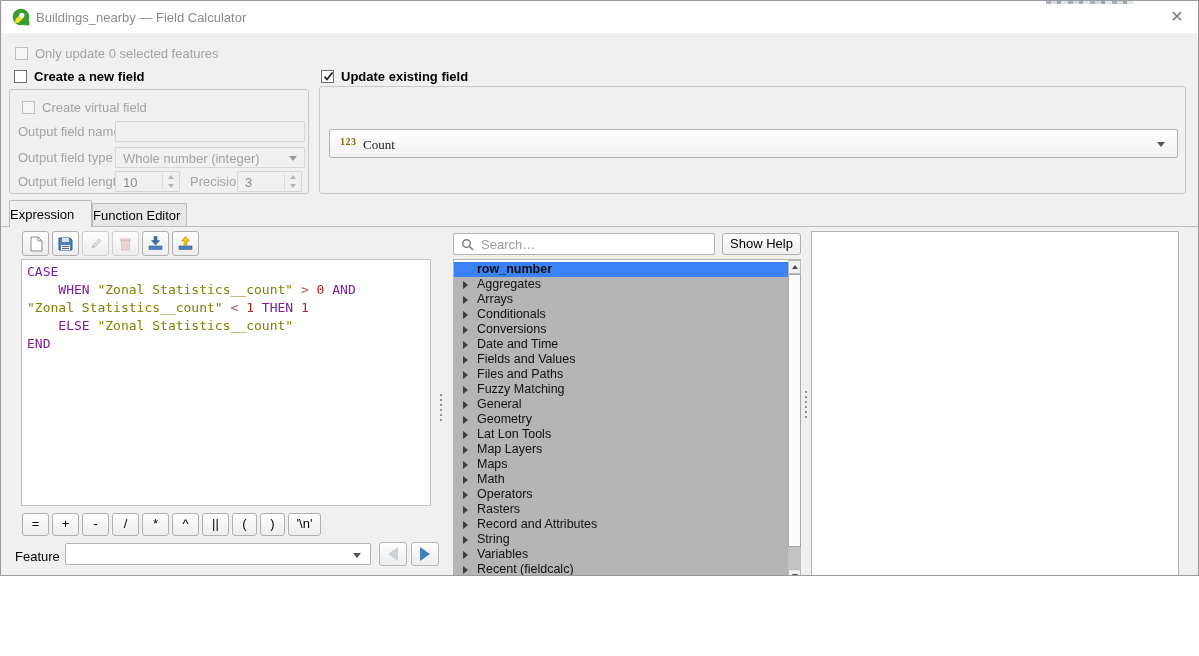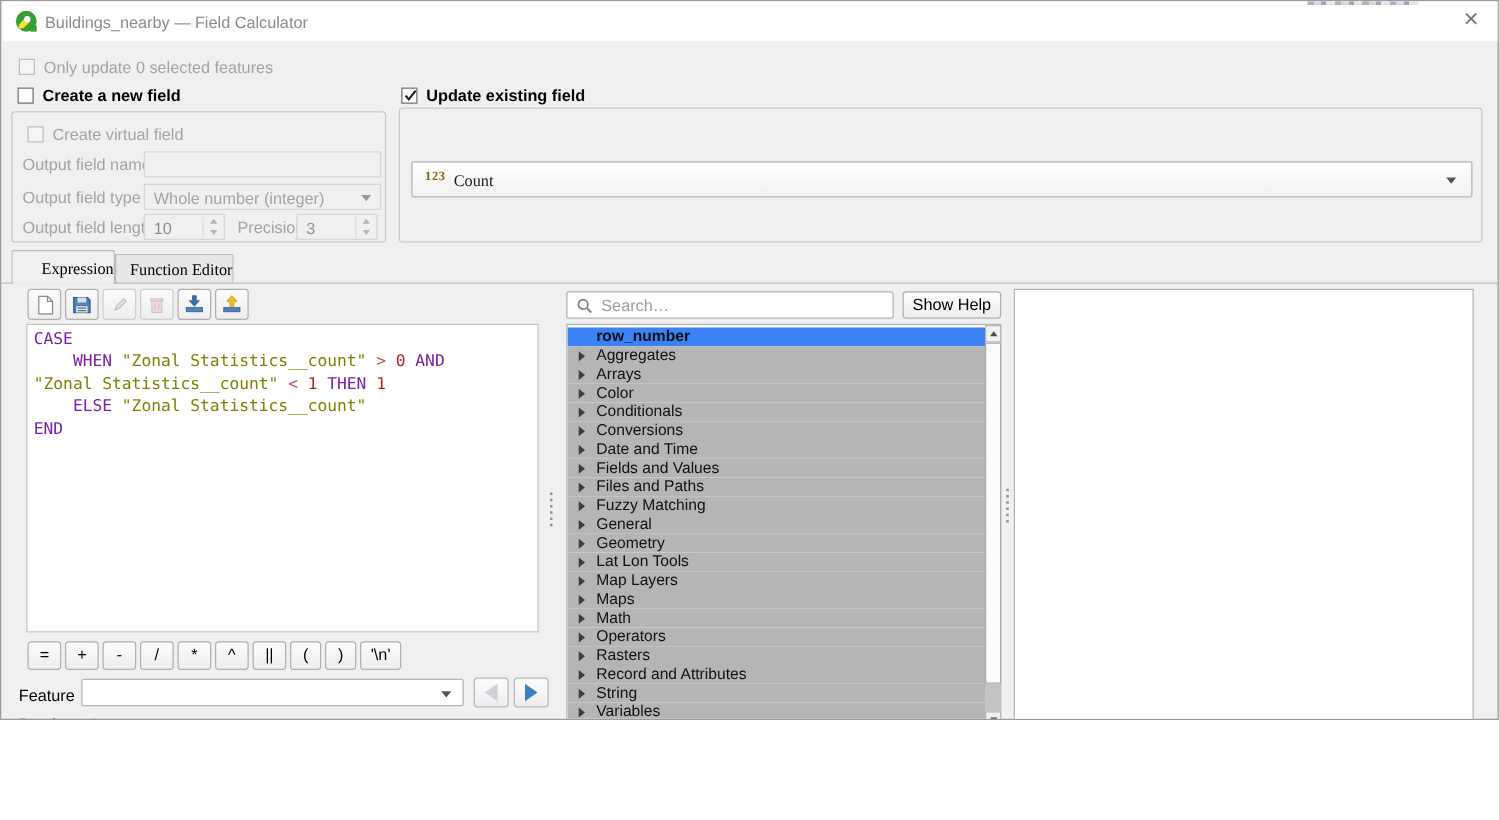--- a/index.html
+++ b/index.html
@@ -42,21 +42,21 @@
 
   
   .count-combo { position:absolute; left:328px; top:128px; width:849px; height:29px;
                  background:linear-gradient(#fefefe,#f1f1f1); border:1px solid #b3b3b3; border-radius:2px;font-family:Liberation Serif, serif; }
   .count-123 { position:absolute; left:10px; top:6px; font-size:10px; font-weight:bold; color:#7d6608; letter-spacing:0.5px; }
   .count-name { position:absolute; left:33px; top:7px; color:#1a1a1a; }
   .count-combo .arrow-down { right:12px; top:12px; border-top-color:#555; }
 
   
   .tab { position:absolute; border:1px solid #b9b9b9; border-bottom:none; border-radius:2px 2px 0 0;
-         text-align:right;font-family:Liberation Serif, serif; }
+         text-align:left; }
   .tab-active { left:8px; top:199px; width:83px; height:27px; background:#f0f0f0; z-index:3; padding-top:6px; }
   .tab-inactive { left:91px; top:202px; width:95px; height:24px; background:#e7e7e7; z-index:1; padding-top:4px; }
   .pane-line { position:absolute; left:0; top:225px; width:1199px; height:1px; background:#bcbcbc; z-index:2; }
 
   
   .tbtn { position:absolute; top:230px; width:27px; height:25px; border:1px solid #b0b0b0; border-radius:3px;
           background:linear-gradient(#fdfdfd,#ededed); display:flex; align-items:center; justify-content:center; }
   .tbtn.dis { border-color:#cfcfcf; }
 
   
@@ -287,21 +287,20 @@
       <line x1="8.5" y1="8.5" x2="12" y2="12" stroke="#7e7e7e" stroke-width="1.6"></line>
     </svg>
     <span class="search-ph">Search…</span>
   </div>
   <div class="showhelp-btn">Show Help</div>
 
   <div class="fn-list" id="fn-list">
       <div class="fn-row first" style="margin-top: 2px;">row_number</div>
       <div class="fn-row group"><span class="fn-arrow"></span><span>Aggregates</span></div>
       <div class="fn-row group"><span class="fn-arrow"></span><span>Arrays</span></div>
-      <div class="fn-row group"><span class="fn-arrow"></span><span>Color</span></div>
       <div class="fn-row group"><span class="fn-arrow"></span><span>Conditionals</span></div>
       <div class="fn-row group"><span class="fn-arrow"></span><span>Conversions</span></div>
       <div class="fn-row group"><span class="fn-arrow"></span><span>Date and Time</span></div>
       <div class="fn-row group"><span class="fn-arrow"></span><span>Fields and Values</span></div>
       <div class="fn-row group"><span class="fn-arrow"></span><span>Files and Paths</span></div>
       <div class="fn-row group"><span class="fn-arrow"></span><span>Fuzzy Matching</span></div>
       <div class="fn-row group"><span class="fn-arrow"></span><span>General</span></div>
       <div class="fn-row group"><span class="fn-arrow"></span><span>Geometry</span></div>
       <div class="fn-row group"><span class="fn-arrow"></span><span>Lat Lon Tools</span></div>
       <div class="fn-row group"><span class="fn-arrow"></span><span>Map Layers</span></div>

